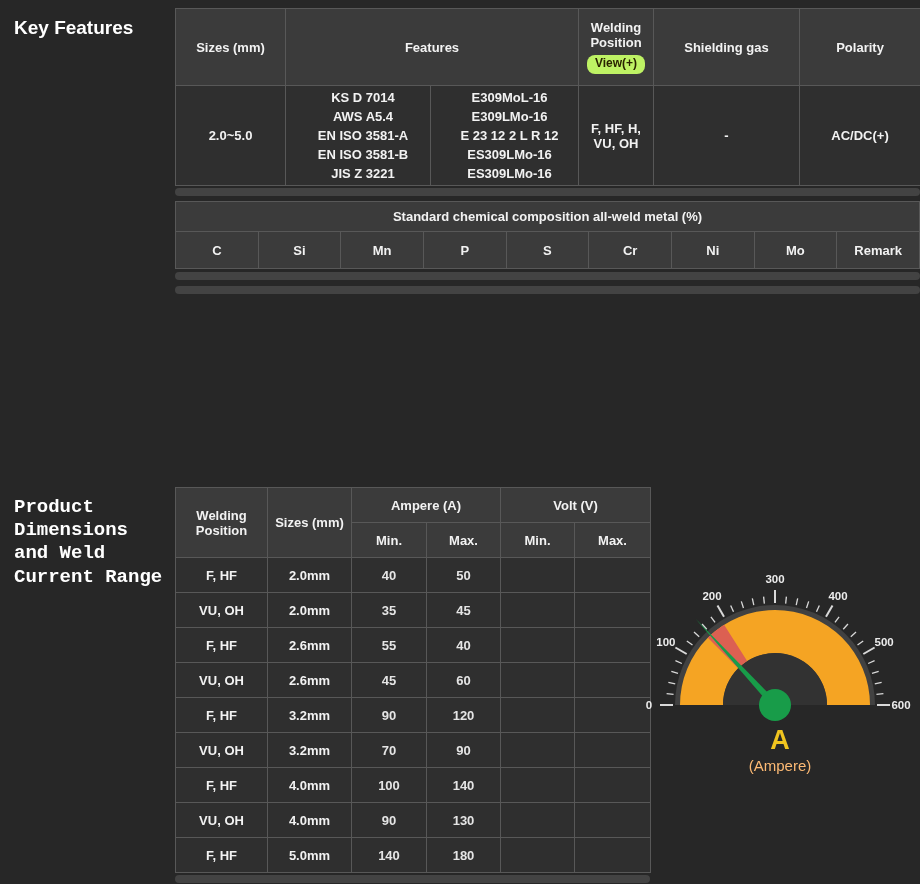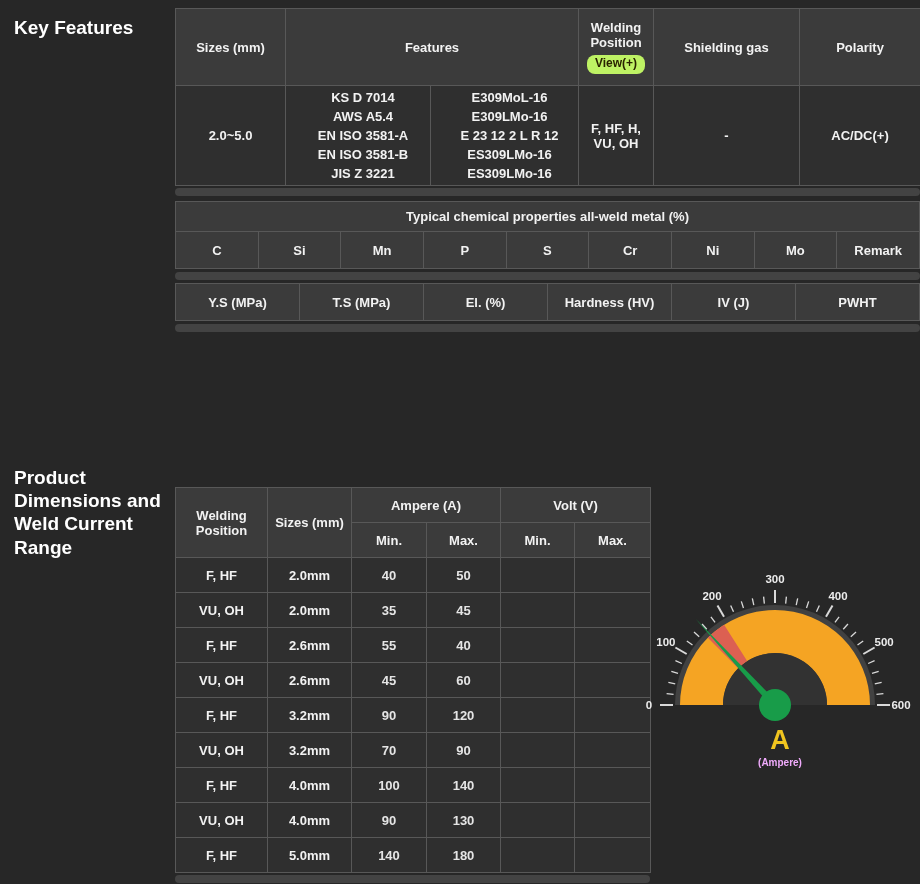--- a/index.html
+++ b/index.html
@@ -10,21 +10,21 @@
     font-family:"Liberation Sans", sans-serif;
     color:#f1f1f1;
   }
   .page { position:relative; width:920px; height:884px; overflow:hidden; background:#272727; }
 
   .heading {
     position:absolute; margin:0;
     font-size:19px; font-weight:700; color:#ffffff; line-height:1.22; letter-spacing:0;
   }
   #heading-key-features { left:14px; top:16px; }
-  #heading-product-dim { left:14px; top:466px; width:152px; }
+  #heading-product-dim { left:14px; top:496px; width:152px;font-family:Liberation Mono, monospace; }
 
   .upper { position:absolute; left:175px; top:8px; width:745px; }
   .lower { position:absolute; left:175px; top:487px; width:475px; }
 
   table.tbl { border-collapse:collapse; table-layout:fixed; width:100%; }
   table.tbl th, table.tbl td {
     border:1px solid #585858;
     text-align:center; vertical-align:middle;
     font-size:13px; font-weight:700; padding:2px 4px;
   }
@@ -62,21 +62,21 @@
   .cur td.amp { color:#e5e5e5; }
 
   
   .gauge { position:absolute; left:645px; top:568px; width:270px; height:240px; }
   .gauge svg { display:block; }
   .gauge-unit {
     margin-top:0px; text-align:center;
     font-size:27px; font-weight:700; color:#f0c41f; line-height:1.1;
   }
   .gauge-caption {
-    text-align:center; font-size:10px; font-weight:700; color:#f0abfc; margin-top:1px;
+    text-align:center; font-size:15px; font-weight:400; color:#fdba74; margin-top:1px;
   }
 </style>
 </head>
 <body>
 
 <div class="page">
 
   <h2 class="heading" id="heading-key-features">Key Features</h2>
 
   <h2 class="heading" id="heading-product-dim">Product Dimensions and Weld Current Range</h2>
@@ -123,47 +123,39 @@
         <td>-</td>
         <td>AC/DC(+)</td>
       </tr>
     </tbody>
       </table>
     <div class="scrollbar sb-gap2"></div>
 
     <table class="tbl chem tbl-gap">
       <tbody>
           <tr class="titlerow">
-        <th colspan="9">Typical chemical properties all-weld metal (%)</th>
+        <th colspan="9">Standard chemical composition all-weld metal (%)</th>
       </tr>
       <tr class="colrow">
         <th>C</th>
         <th>Si</th>
         <th>Mn</th>
         <th>P</th>
         <th>S</th>
         <th>Cr</th>
         <th>Ni</th>
         <th>Mo</th>
         <th>Remark</th>
       </tr>
     </tbody>
       </table>
     <div class="scrollbar sb-gap3"></div>
 
     <table class="tbl mech tbl-gap3">
       <tbody>
-      <tr class="colrow">
-        <th>Y.S (MPa)</th>
-        <th>T.S (MPa)</th>
-        <th>El. (%)</th>
-        <th>Hardness (HV)</th>
-        <th>IV (J)</th>
-        <th>PWHT</th>
-      </tr>
     </tbody>
       </table>
     <div class="scrollbar sb-gap3"></div>
   </div>
 
   <div class="lower">
     <table class="tbl cur">
       <colgroup>
         <col style="width:92px">
           <col style="width:84px">

